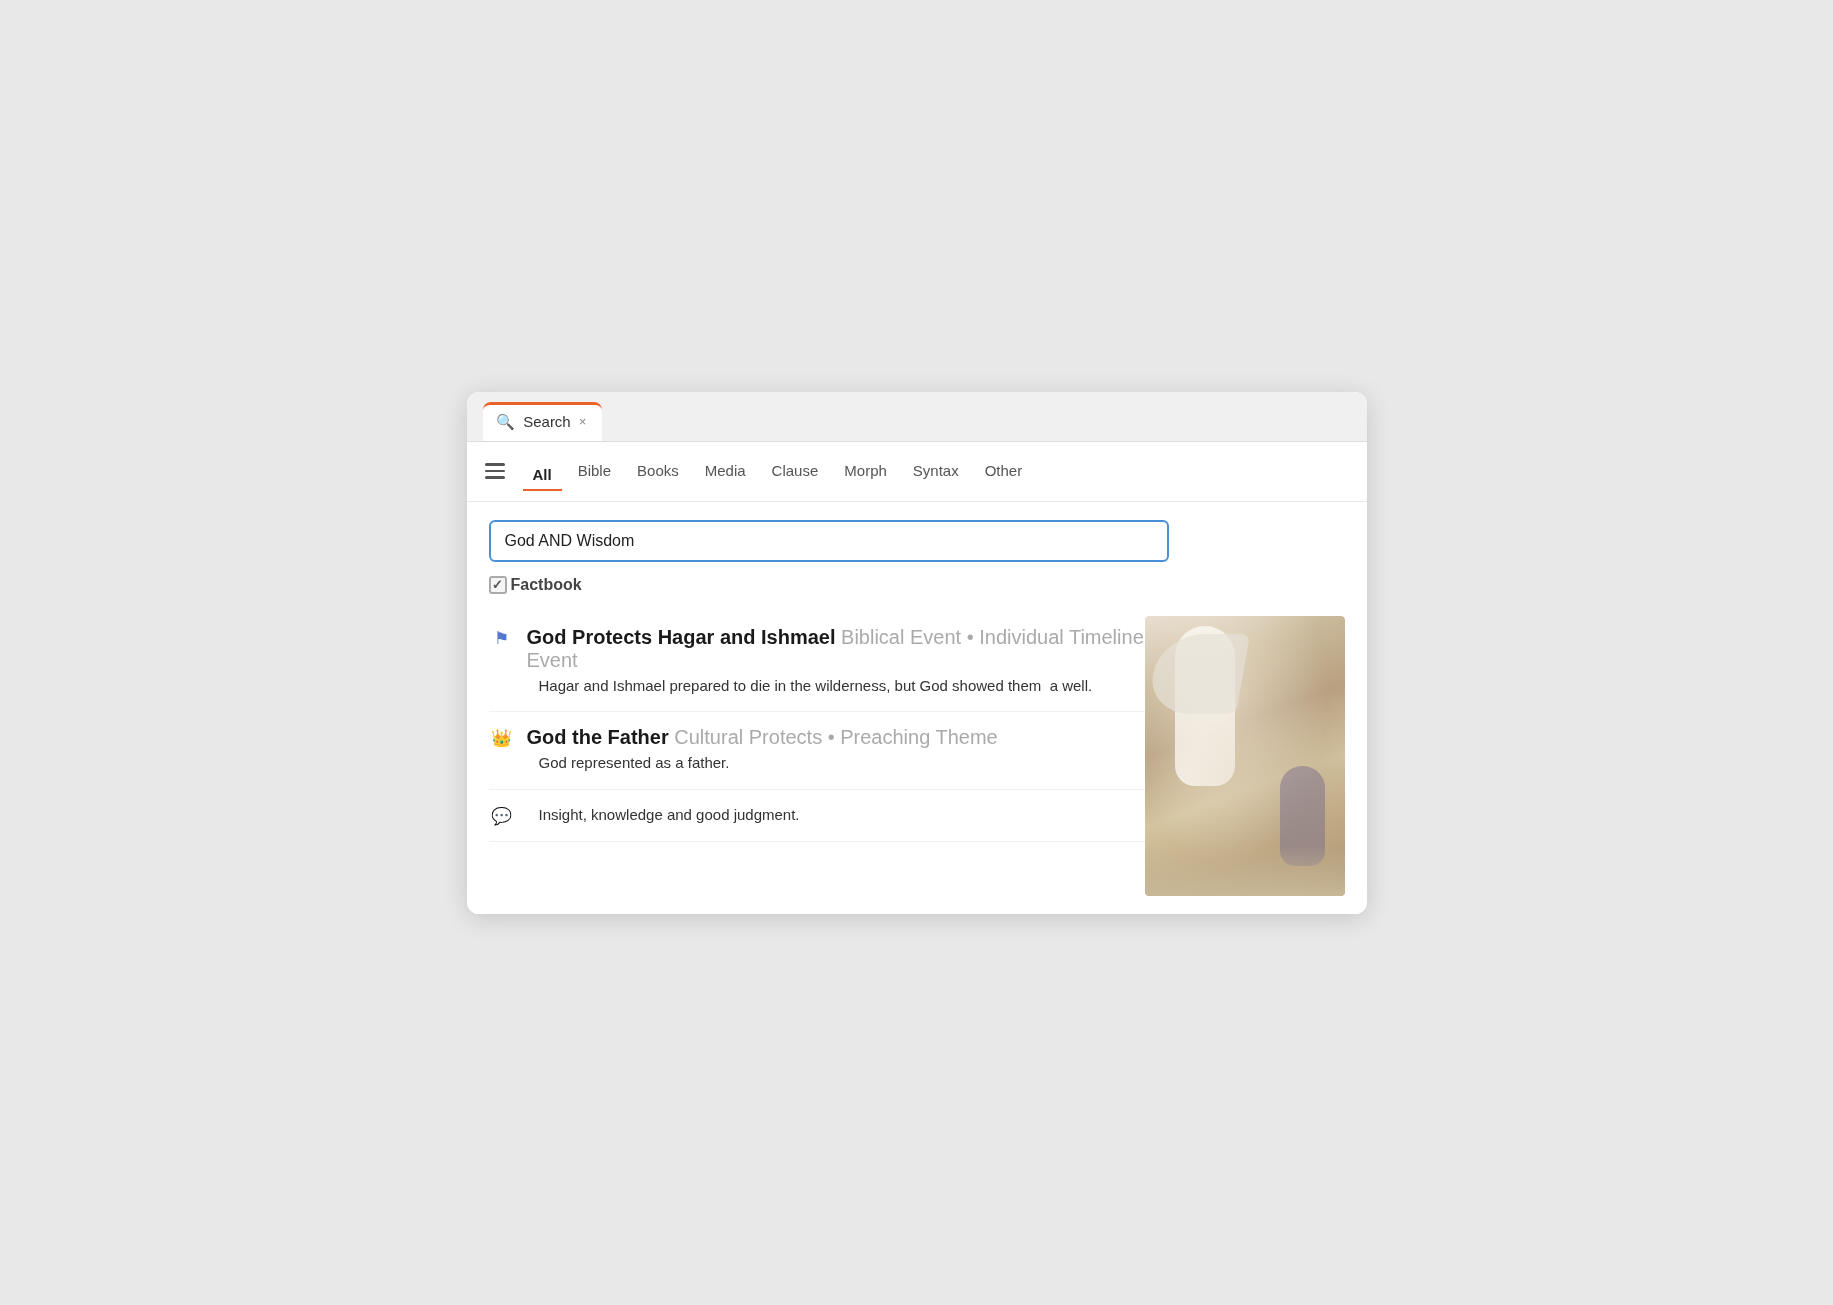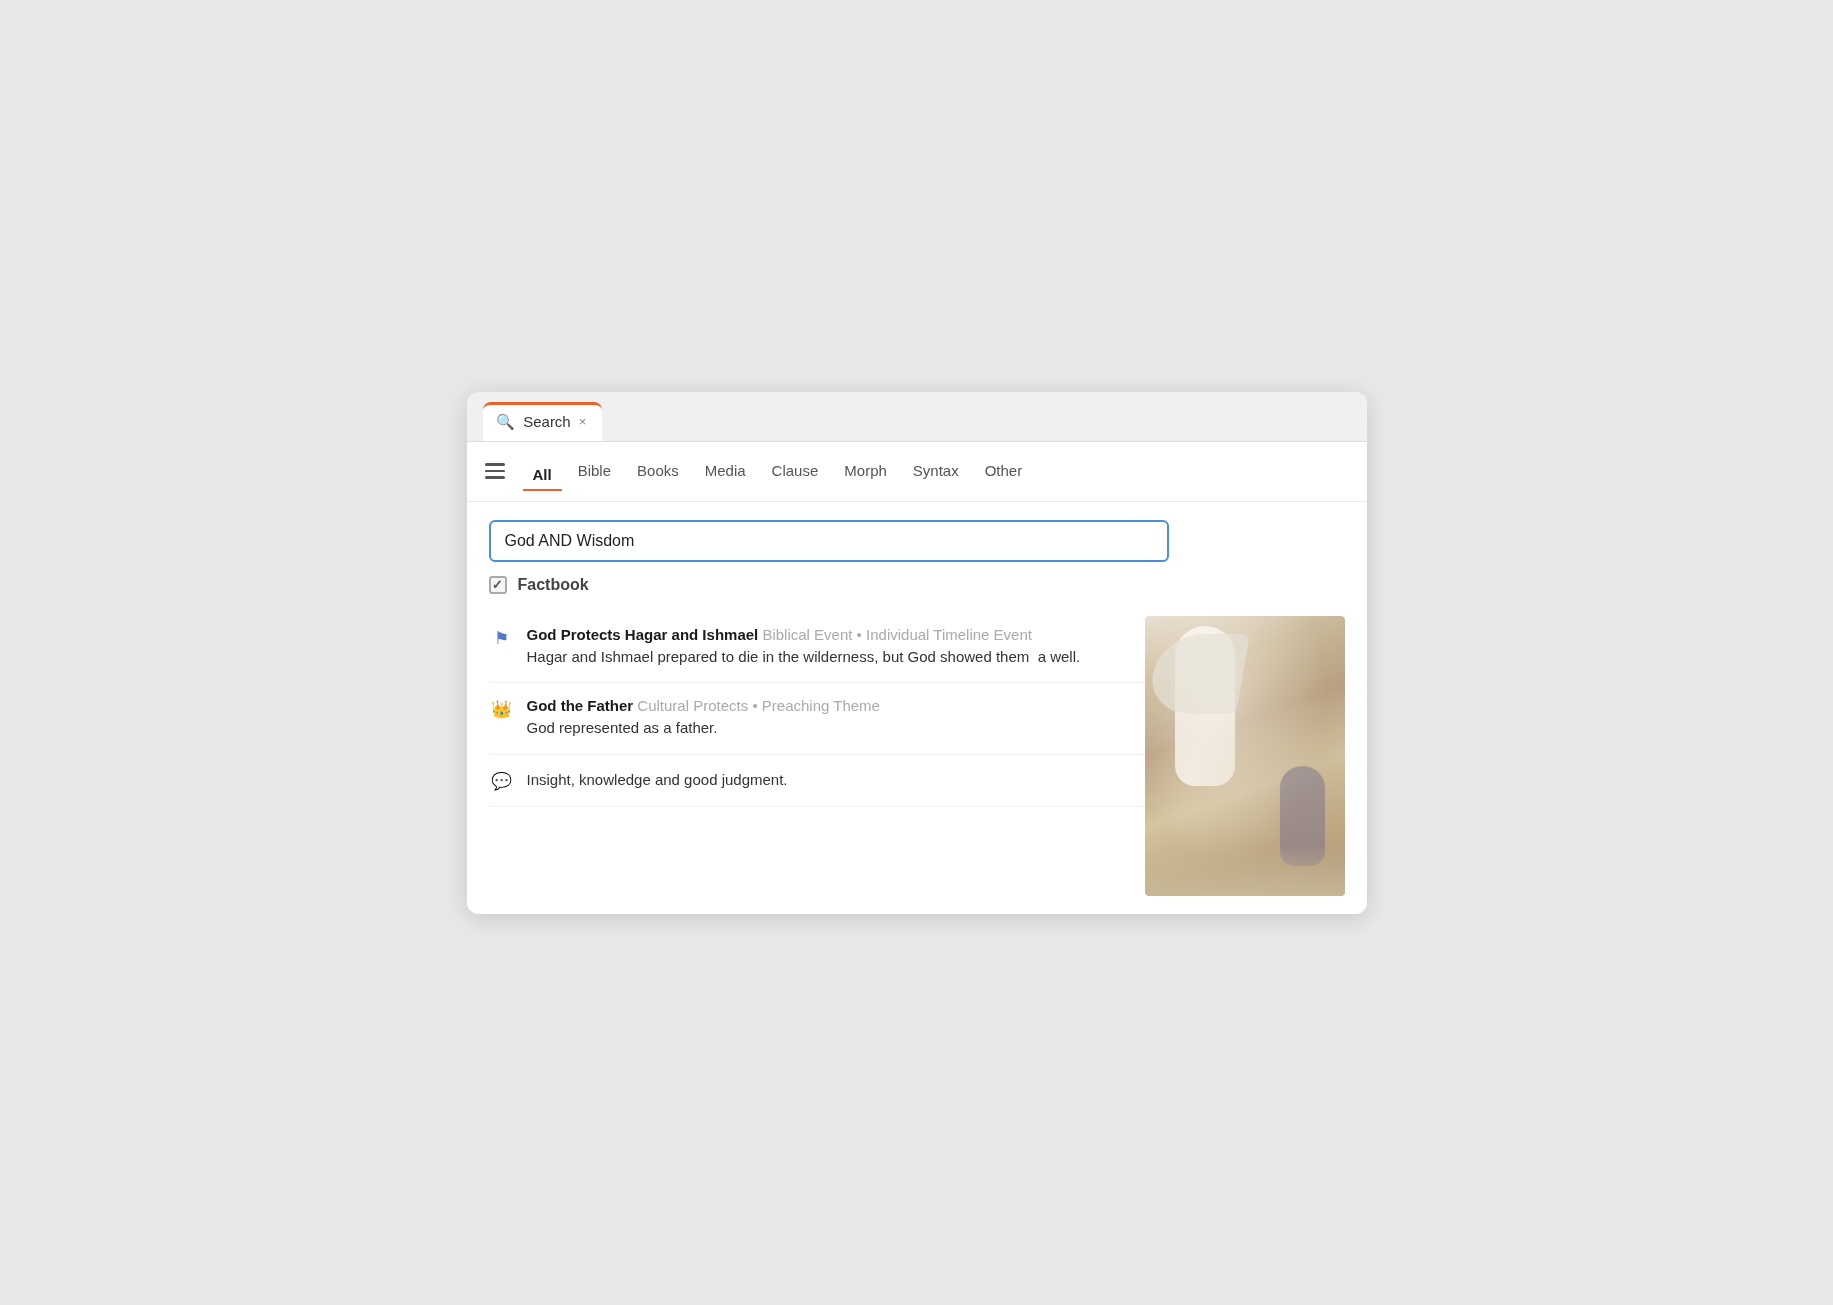--- a/index.html
+++ b/index.html
@@ -99,21 +99,21 @@
       font-size: 16px;
       border: 2px solid #4a90d9;
       border-radius: 6px;
       outline: none;
       color: #222;
       background: #fff;
     }
     .factbook-row {
       display: flex;
       align-items: center;
-      gap: 11px;
+      gap: 4px;
       margin-bottom: 18px;
     }
     .checkbox {
       width: 18px;
       height: 18px;
       border: 2px solid #aaa;
       border-radius: 3px;
       background: #f5f5f5;
       display: flex;
       align-items: center;
@@ -164,40 +164,41 @@
       color: #d4aa00;
     }
     .bubble-icon {
       font-size: 17px;
       color: #777;
     }
     .result-body {
       flex: 1;
     }
     .result-title {
-      font-size: 15px;
+      font-size: 20px;
       margin-bottom: 3px;
     }
     .result-title .bold {
       font-weight: 700;
       color: #1a1a1a;
     }
     .result-title .meta {
       color: #aaa;
       font-weight: 400;
     }
     .result-subtitle {
       color: #aaa;
       font-size: 14px;
       margin-bottom: 5px;
     }
     .result-desc {
       font-size: 15px;
       color: #333;
       line-height: 1.5;
+      margin-left: 12px;
     }
     .result-image {
       width: 200px;
       flex-shrink: 0;
       border-radius: 4px;
       overflow: hidden;
       margin-top: 4px;
     }
     .painting {
       width: 200px;

